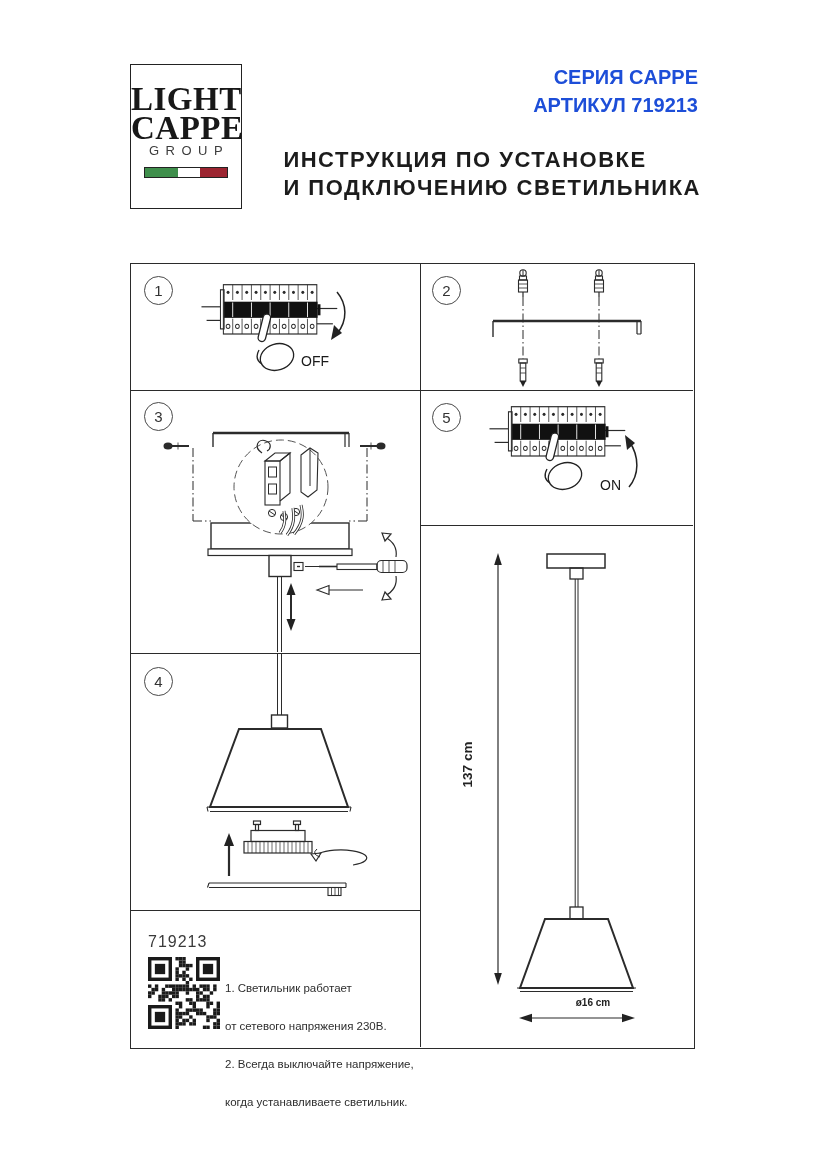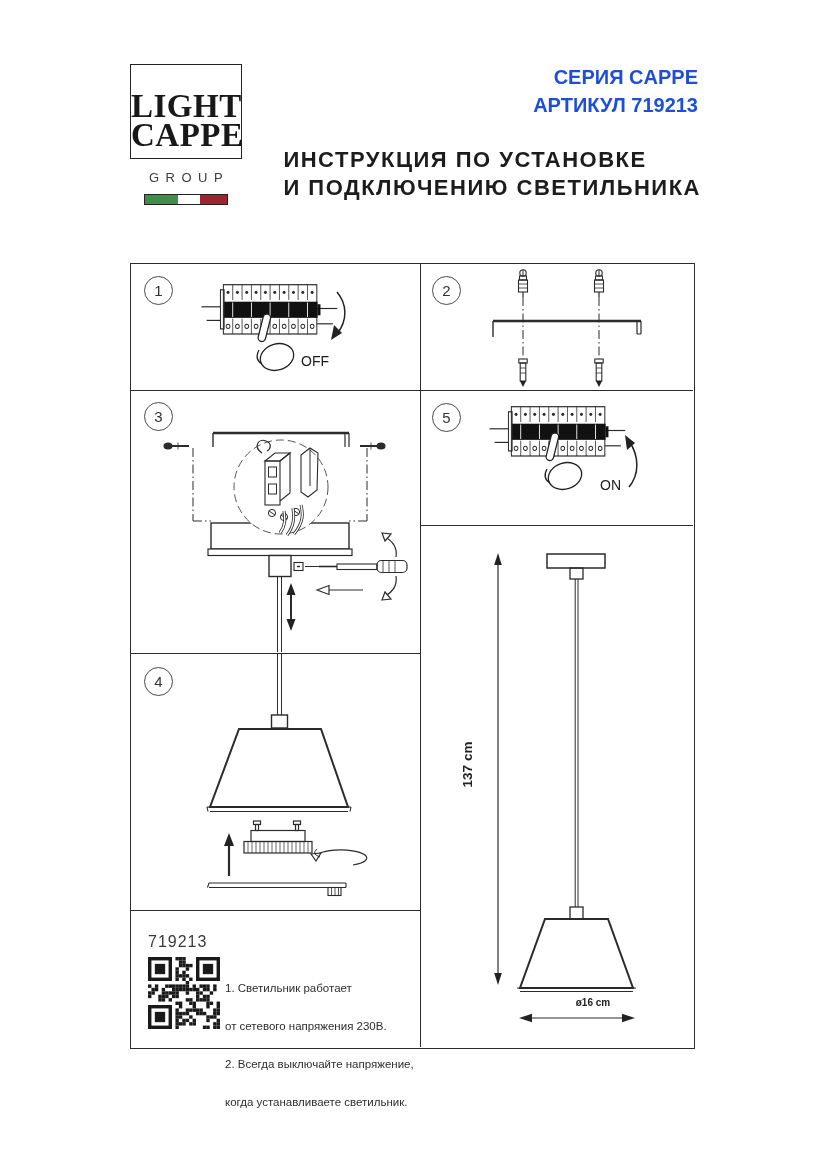--- a/index.html
+++ b/index.html
@@ -1,24 +1,24 @@
 <!DOCTYPE html>
 <html><head>
 <meta charset="utf-8">
 <style>
   html,body{margin:0;padding:0;background:#fff;}
   .page{position:relative;width:826px;height:1169px;background:#ffffff;
         font-family:"Liberation Sans",sans-serif;color:#1f1f1f;overflow:hidden;}
   .abs{position:absolute;}
   
-  .logo-box{left:130px;top:64px;width:112px;height:95px;border:1.5px solid #222;
-            box-sizing:border-box;text-align:center;padding-top:27px;}
+  .logo-box{left:130px;top:64px;width:112px;height:145px;border:1.5px solid #222;
+            box-sizing:border-box;text-align:center;padding-top:20px;}
   .logo-word{font-family:"Liberation Serif",serif;font-weight:bold;font-size:33px;
              line-height:29px;letter-spacing:.5px;color:#181818;}
-  .logo-group{font-size:13px;letter-spacing:6.5px;padding-left:6px;color:#3c3c3c;margin-top:20px;}
+  .logo-group{font-size:13px;letter-spacing:6.5px;padding-left:6px;color:#3c3c3c;margin-top:0;}
   .flag{width:82px;height:9px;border:1px solid #222;margin:9px auto 0;display:flex;box-sizing:content-box;}
   .flag>div{height:100%;}
   
   .title-top{top:63px;right:128px;text-align:right;font-weight:bold;font-size:20px;line-height:28px;color:#1d4ed8;}
   .title-main{top:146px;right:125px;text-align:left;font-weight:bold;font-size:22px;line-height:28px;letter-spacing:1.5px;color:#1c1c1c;}
   
   .grid{left:130px;top:263px;width:565px;height:786px;border:1.5px solid #2b2b2b;box-sizing:border-box;}
   .panel{position:absolute;box-sizing:border-box;background:#fff;}
   .bR{border-right:1.5px solid #2b2b2b;}
   .bB{border-bottom:1.5px solid #2b2b2b;}

